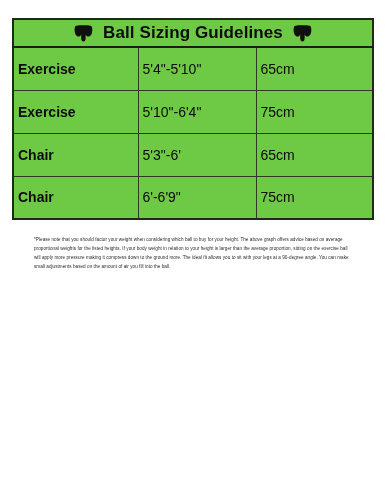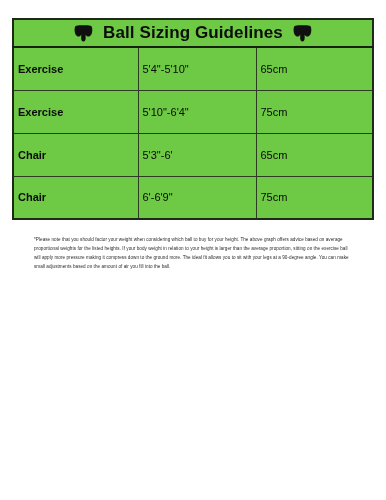--- a/index.html
+++ b/index.html
@@ -76,21 +76,21 @@
     font-size: 9.5px;
     font-weight: 700;
     color: #0a0a0a;
     padding: 0 0 0 4px;
     border-bottom: 1px solid #2d3b22;
   }
 
   
   .data-row td {
     height: 43px;
-    font-size: 11px;
+    font-size: 14px;
     color: #0a0a0a;
     padding: 0 0 0 4px;
   }
 
   .data-row td.app-cell {
     font-weight: 700;
   }
 
   .col-app   { width: 125px; }
   .col-ht    { width: 118px; }

